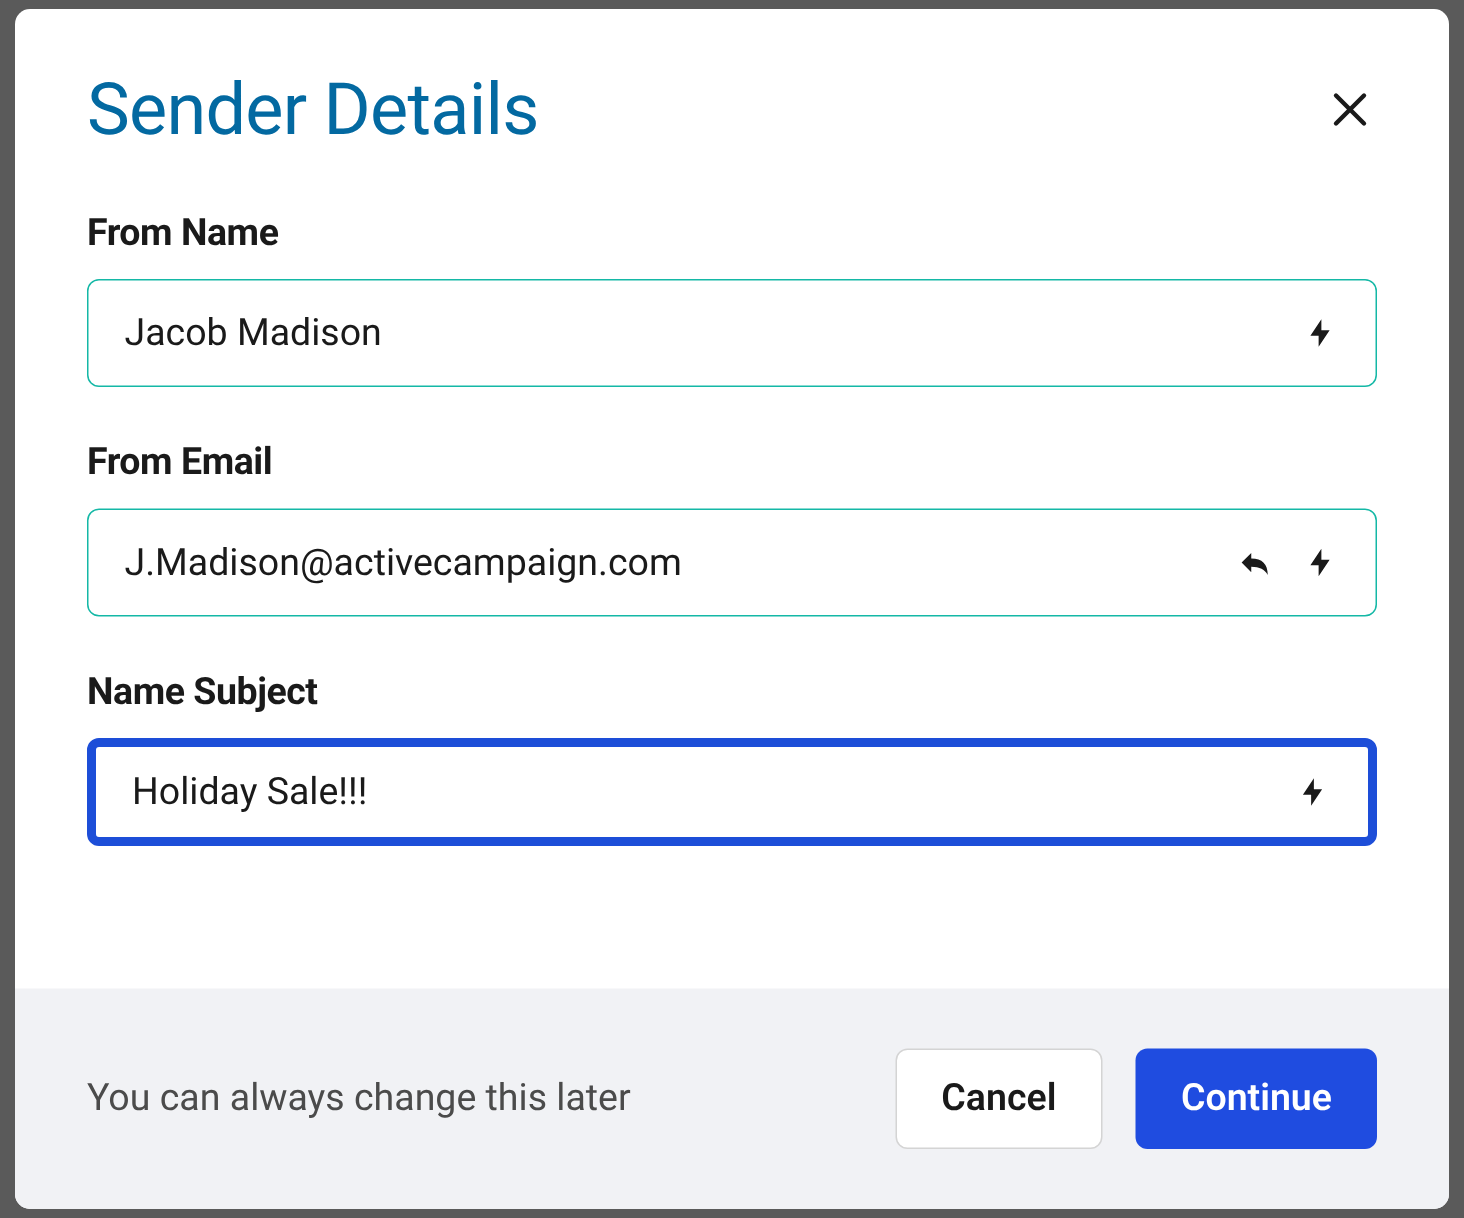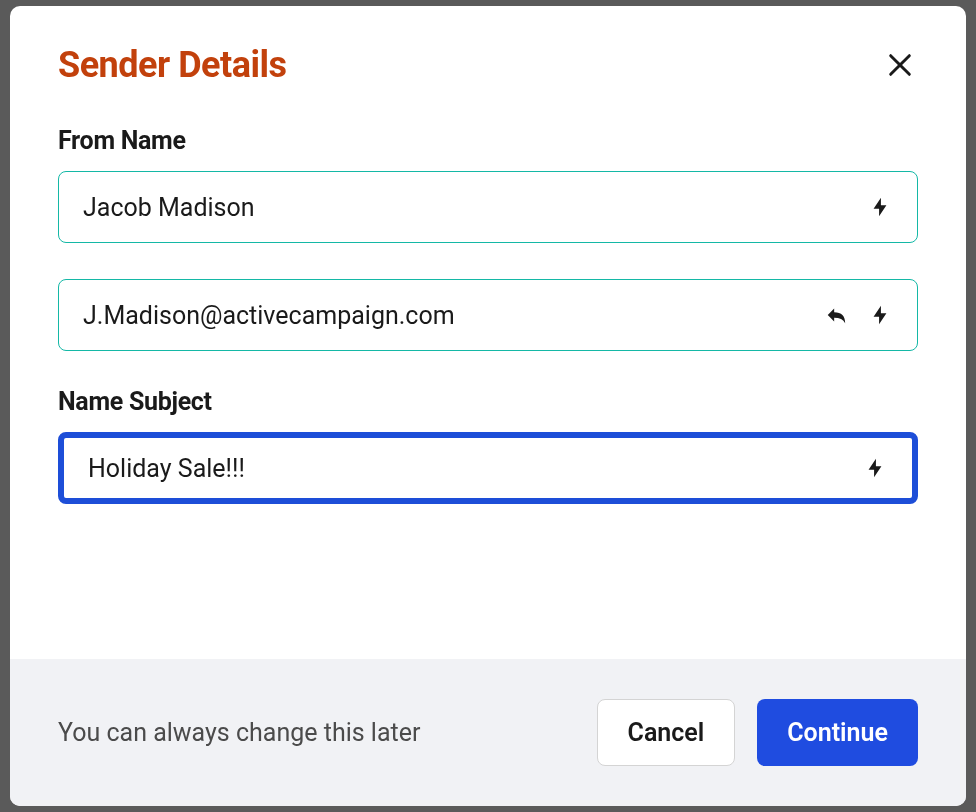--- a/index.html
+++ b/index.html
@@ -27,23 +27,23 @@
       flex-direction: column;
       overflow: hidden;
     }
     .modal-header {
       display: flex;
       justify-content: space-between;
       align-items: center;
       padding: 38px 48px 0 48px;
     }
     .modal-title {
-      font-size: 36px;
-      font-weight: 700;
-      color: #c2410c;
+      font-size: 48px;
+      font-weight: 400;
+      color: #0369a1;
       letter-spacing: -0.5px;
     }
     .close-btn {
       background: none;
       border: none;
       cursor: pointer;
       padding: 4px;
       display: flex;
       align-items: center;
       justify-content: center;
@@ -168,20 +168,21 @@
           <button class="icon-btn">
             <svg viewBox="0 0 24 24" fill="#1a1a1a">
               <path d="M13 2 L5 14 L11 14 L11 22 L19 10 L13 10 Z"></path>
             </svg>
           </button>
         </div>
       </div>
     </div>
 
     <div class="form-group">
+      <label class="form-label">From Email</label>
       <div class="input-wrapper">
         <input type="text" class="input-field" value="J.Madison@activecampaign.com" style="">
         <div class="input-icons">
           <button class="icon-btn">
             <svg viewBox="0 0 24 24" fill="#1a1a1a">
               <path d="M10 5 L3 12 L10 19 L10 15 C16 15 20 17 22 21 C22 13 18 9 10 9 Z"></path>
             </svg>
           </button>
           <button class="icon-btn">
             <svg viewBox="0 0 24 24" fill="#1a1a1a">

